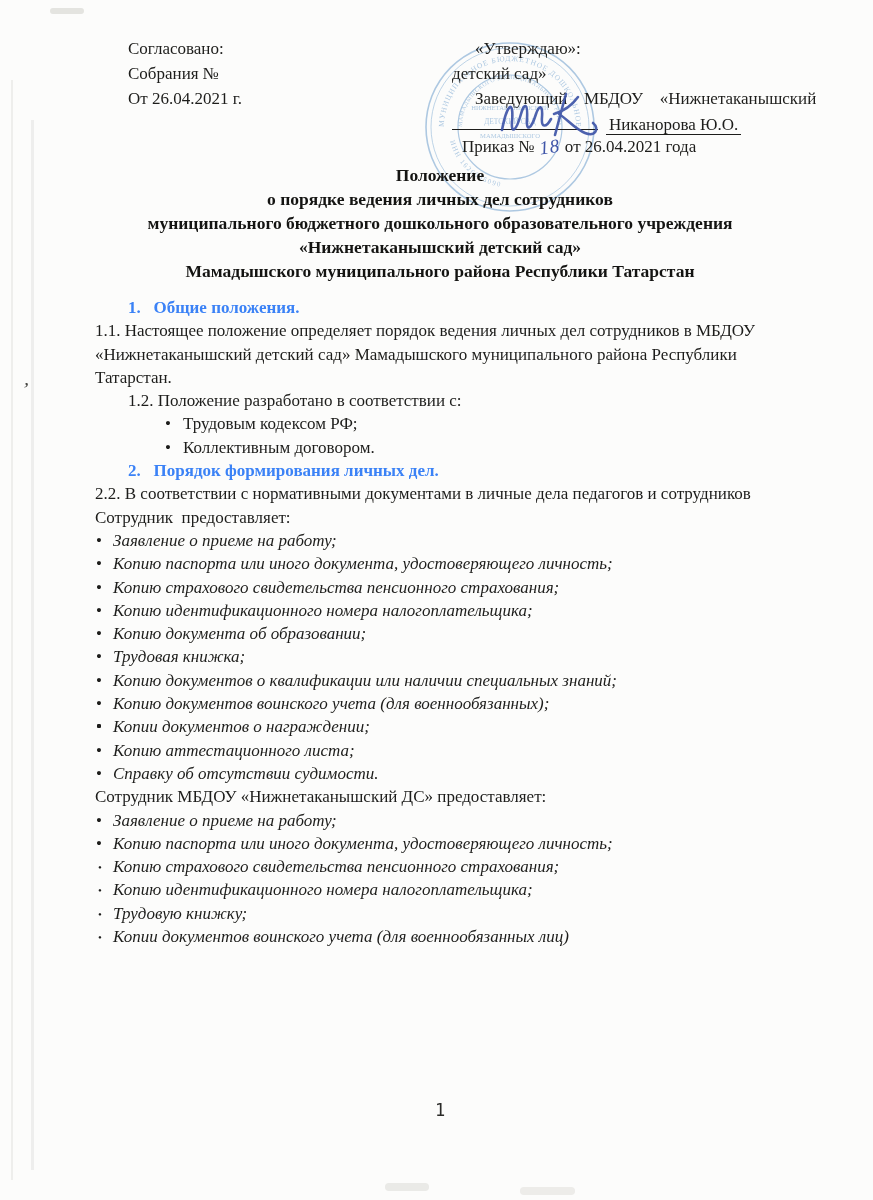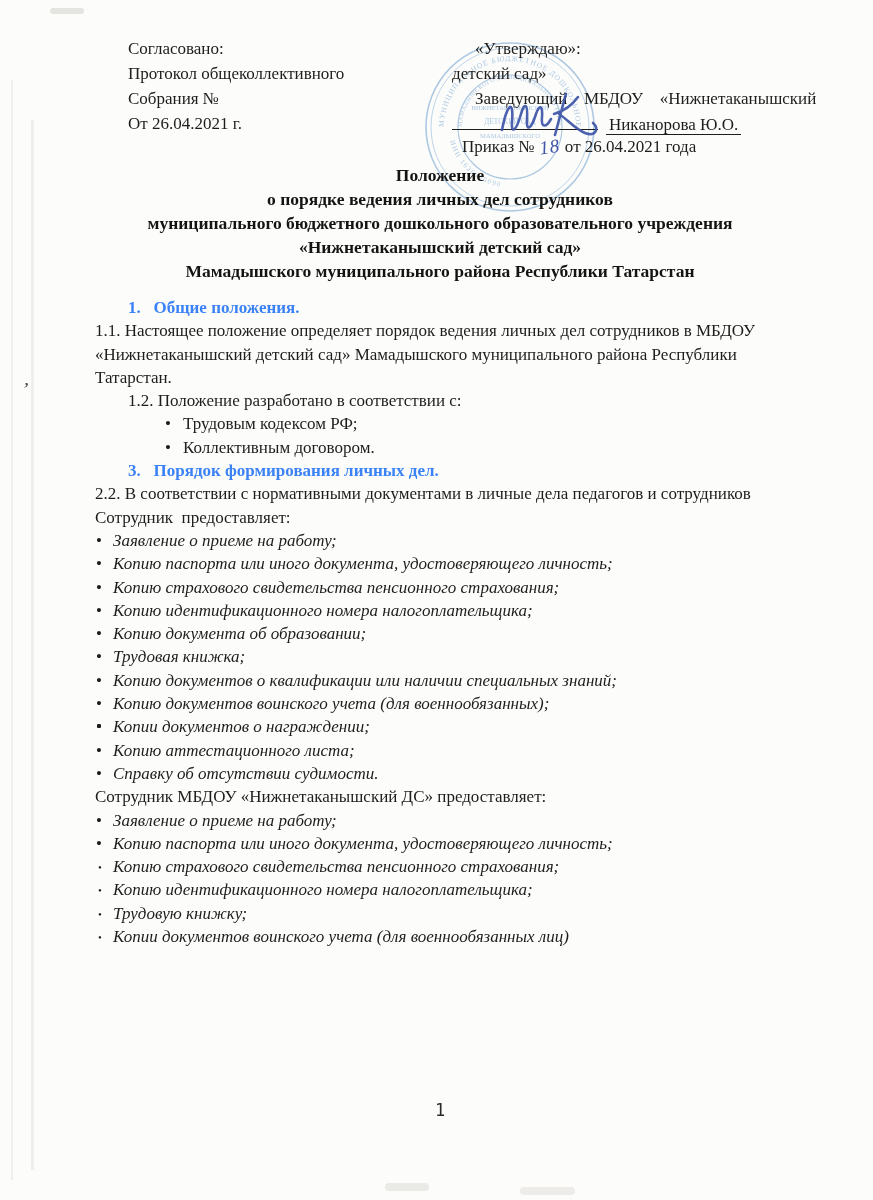--- a/index.html
+++ b/index.html
@@ -96,21 +96,20 @@
         <textPath href="#arcBottom">ИНН 1626005090</textPath>
       </text>
       <text x="89" y="72" font-size="6.6" text-anchor="middle">НИЖНЕТАКАНЫШСКИЙ</text>
       <text x="89" y="86" font-size="7.4" text-anchor="middle">ДЕТСКИЙ САД</text>
       <text x="89" y="100" font-size="6.6" text-anchor="middle">МАМАДЫШСКОГО</text>
     </g>
   </svg>
 
   <div class="left-block">
       <div class="hl-line">Согласовано:</div>
-      <div class="hl-line">Протокол общеколлективного</div>
       <div class="hl-line">Собрания №</div>
       <div class="hl-line">От 26.04.2021 г.</div>
     </div>
 
   <div class="right-block">
     <div class="rline pad23">«Утверждаю»:</div>
     <div class="rline">детский сад»</div>
     <div class="rline pad23 pos-line">Заведующий  МБДОУ  «Нижнетаканышский</div>
     <div class="sig-row">
       <span class="sig-blank"></span><span class="sig-name">Никанорова Ю.О.</span>
@@ -142,21 +141,21 @@
     <div>
         <div class="bodyline">1.1. Настоящее положение определяет порядок ведения личных дел сотрудников в МБДОУ</div>
         <div class="bodyline">«Нижнетаканышский детский сад» Мамадышского муниципального района Республики</div>
         <div class="bodyline">Татарстан.</div>
       </div>
     <div class="bodyline indent33">1.2. Положение разработано в соответствии с:</div>
     <div>
         <div class="ref-item"><span class="bullet big">•</span><span>Трудовым кодексом РФ;</span></div>
         <div class="ref-item"><span class="bullet big">•</span><span>Коллективным договором.</span></div>
       </div>
-    <div class="bodyline indent33 bold">3.   Порядок формирования личных дел.</div>
+    <div class="bodyline indent33 bold">2.   Порядок формирования личных дел.</div>
     <div>
         <div class="bodyline">2.2. В соответствии с нормативными документами в личные дела педагогов и сотрудников</div>
       </div>
     <div class="bodyline">Сотрудник  предоставляет:</div>
     <div>
         <div class="doc-item"><span class="bullet big">•</span><span>Заявление о приеме на работу;</span></div>
         <div class="doc-item"><span class="bullet big">•</span><span>Копию паспорта или иного документа, удостоверяющего личность;</span></div>
         <div class="doc-item"><span class="bullet big">•</span><span>Копию страхового свидетельства пенсионного страхования;</span></div>
         <div class="doc-item"><span class="bullet big">•</span><span>Копию идентификационного номера налогоплательщика;</span></div>
         <div class="doc-item"><span class="bullet big">•</span><span>Копию документа об образовании;</span></div>

